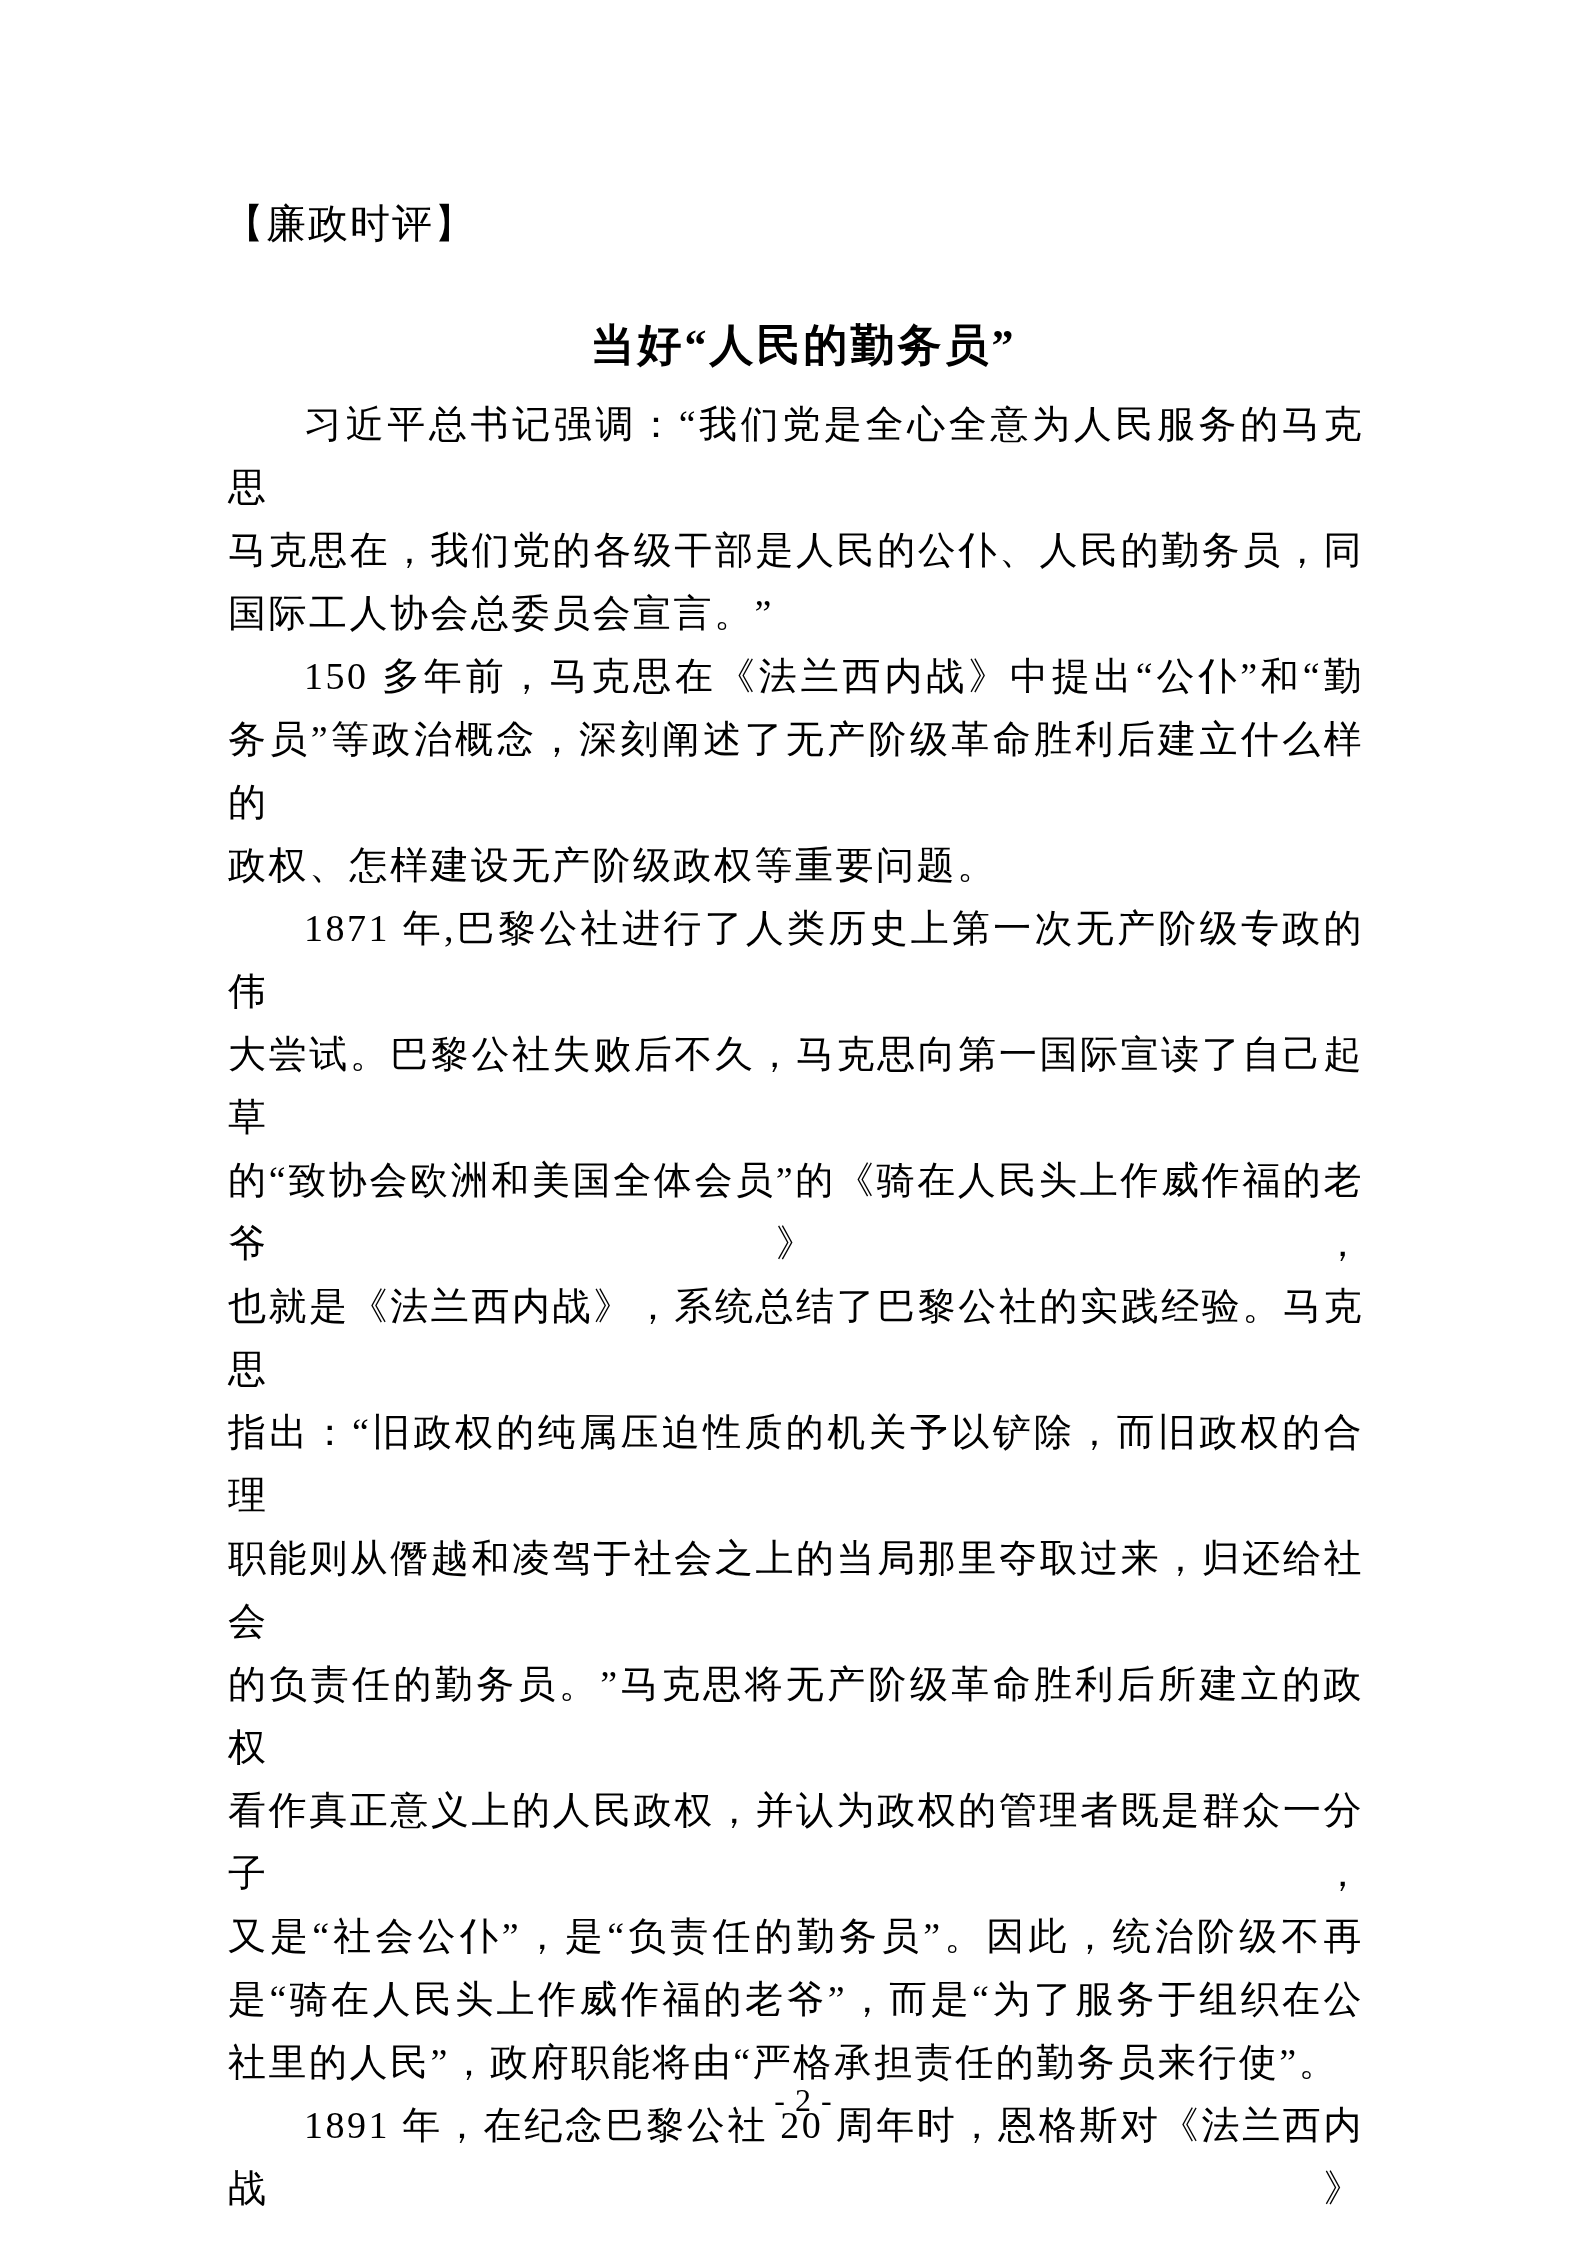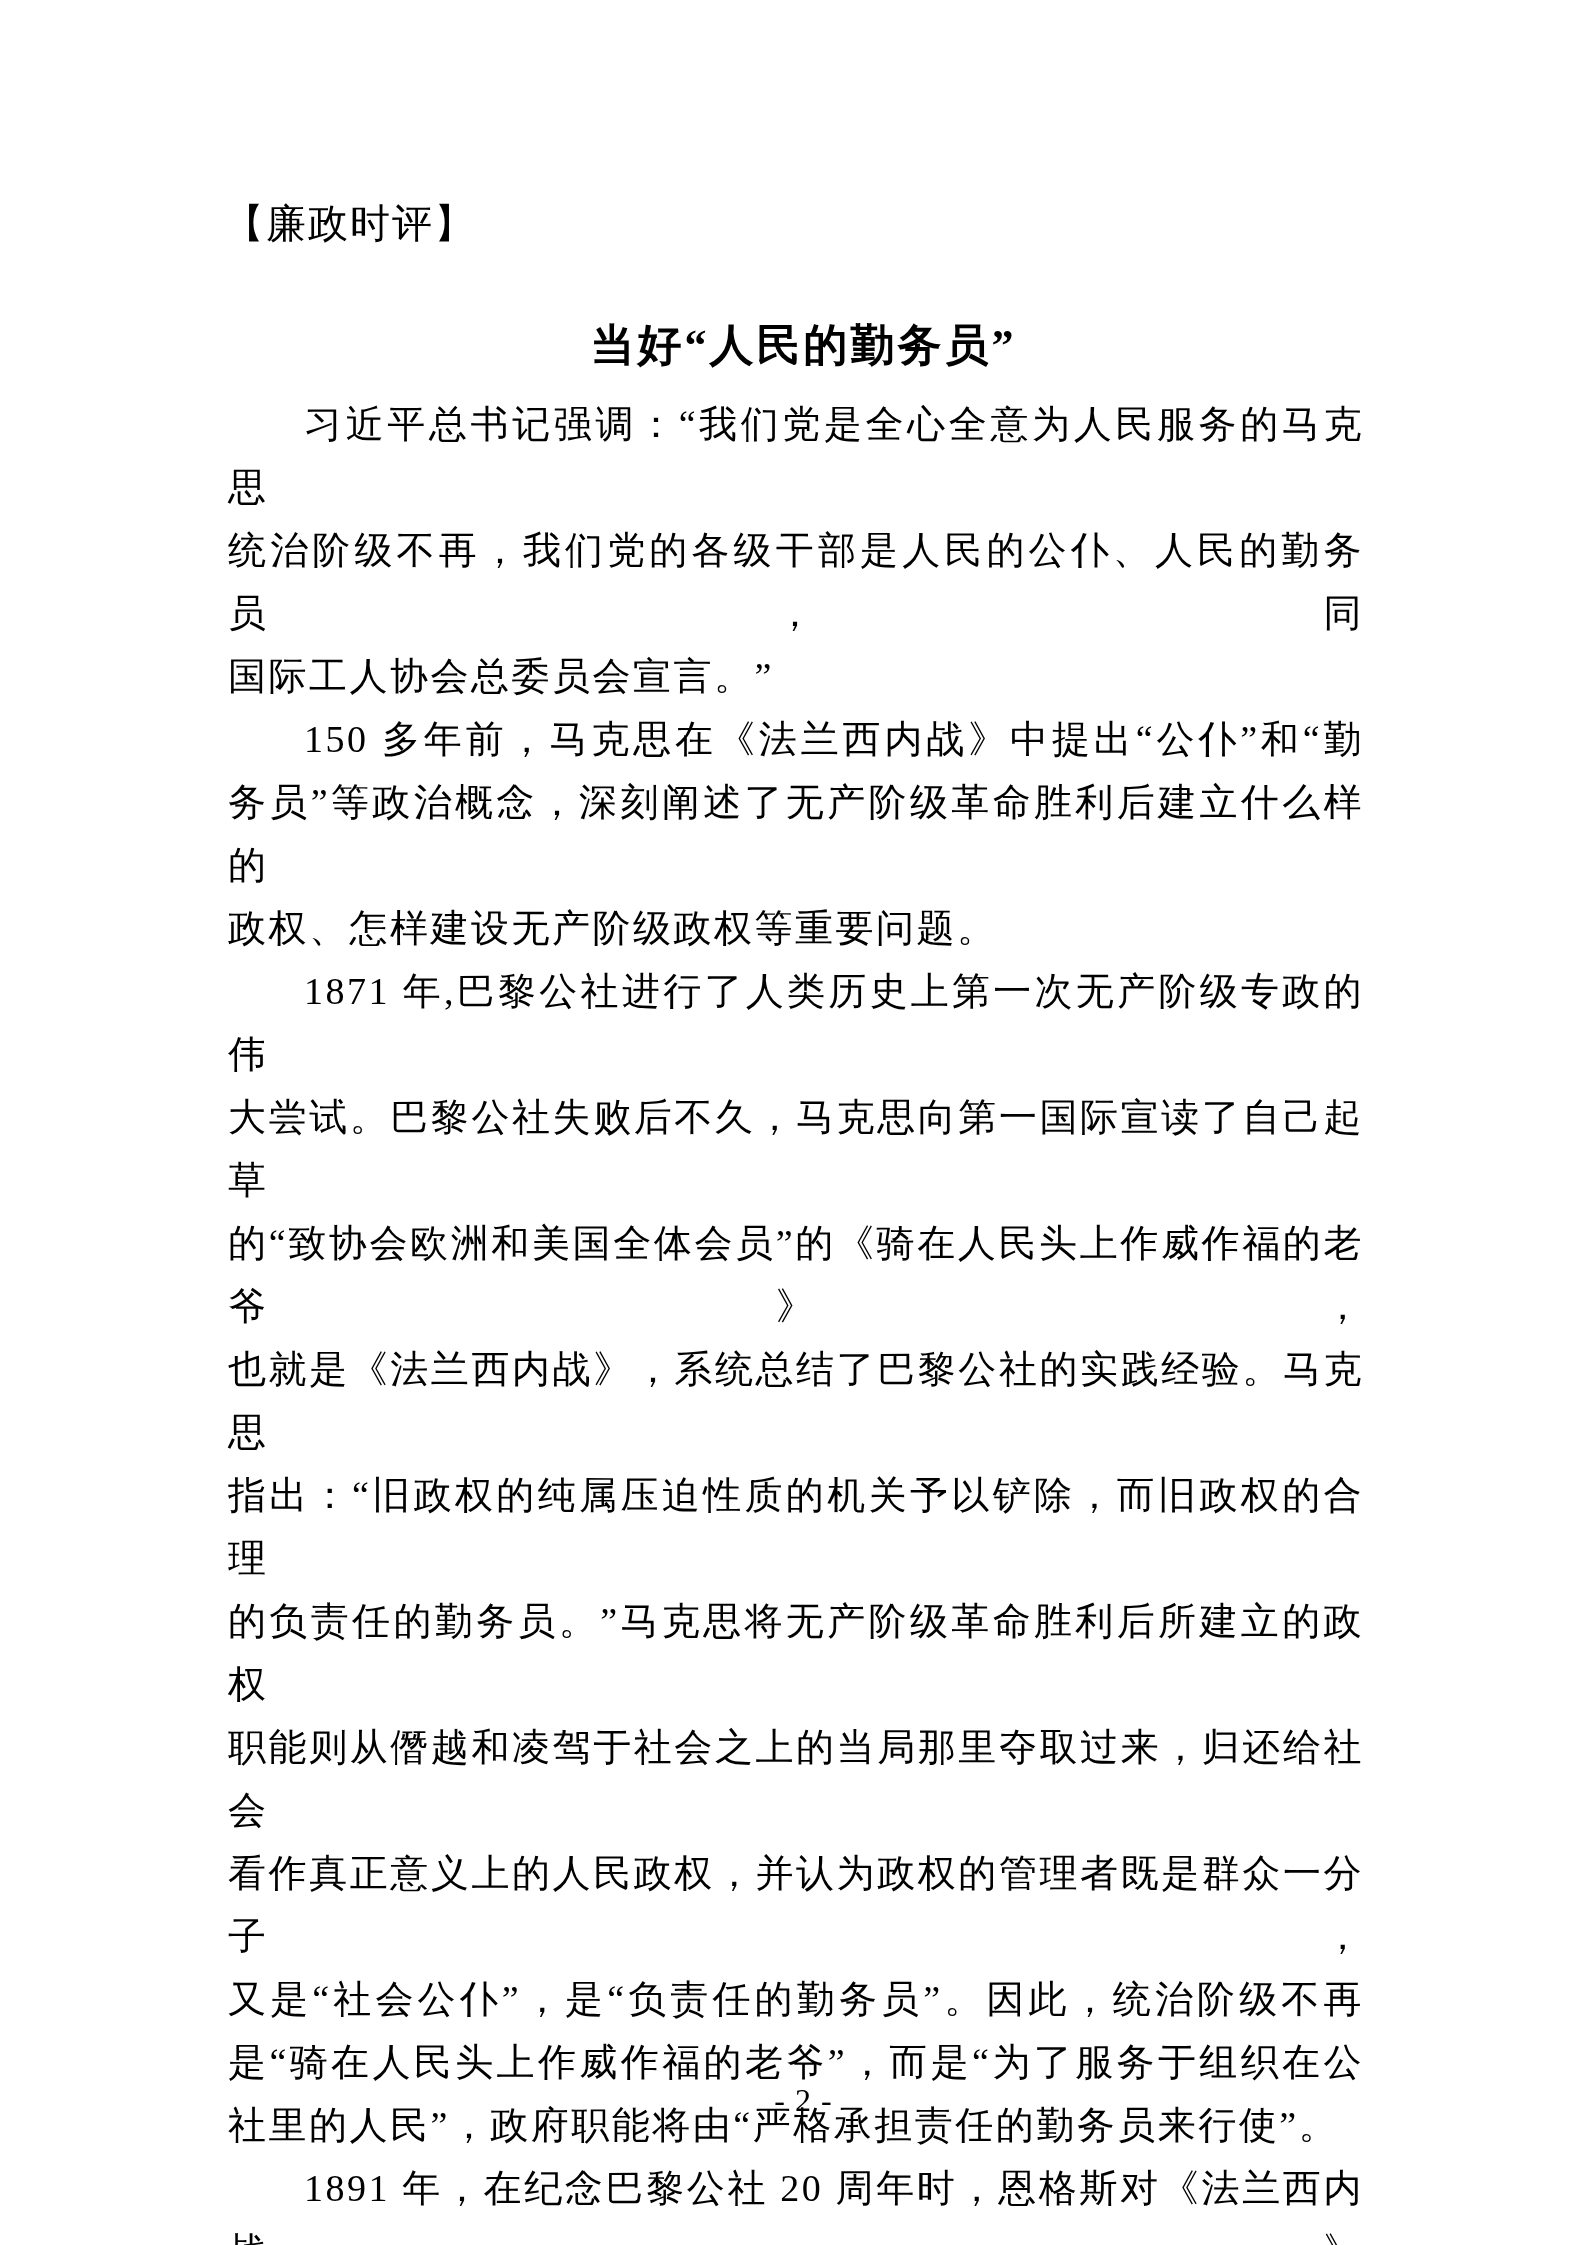--- a/index.html
+++ b/index.html
@@ -67,36 +67,36 @@
 <body>
 
 <div class="page">
   <div class="tag">【廉政时评】</div>
 
   <h1 class="title">当好“人民的勤务员”</h1>
 
   <div class="body-block">
       <div class="para">
         <div class="line j first">习近平总书记强调：“我们党是全心全意为人民服务的马克思</div>
-        <div class="line j">统治阶级不再，我们党的各级干部是人民的公仆、人民的勤务员，同</div>
+        <div class="line j">马克思在，我们党的各级干部是人民的公仆、人民的勤务员，同</div>
         <div class="line">国际工人协会总委员会宣言。”</div>
       </div>
       <div class="para">
         <div class="line j first">150 多年前，马克思在《法兰西内战》中提出“公仆”和“勤</div>
         <div class="line j">务员”等政治概念，深刻阐述了无产阶级革命胜利后建立什么样的</div>
         <div class="line">政权、怎样建设无产阶级政权等重要问题。</div>
       </div>
       <div class="para">
         <div class="line j first">1871 年,巴黎公社进行了人类历史上第一次无产阶级专政的伟</div>
         <div class="line j">大尝试。巴黎公社失败后不久，马克思向第一国际宣读了自己起草</div>
         <div class="line j">的“致协会欧洲和美国全体会员”的《骑在人民头上作威作福的老爷》，</div>
         <div class="line j">也就是《法兰西内战》，系统总结了巴黎公社的实践经验。马克思</div>
         <div class="line j">指出：“旧政权的纯属压迫性质的机关予以铲除，而旧政权的合理</div>
+        <div class="line j">职能则从僭越和凌驾于社会之上的当局那里夺取过来，归还给社会</div>
         <div class="line j">的负责任的勤务员。”马克思将无产阶级革命胜利后所建立的政权</div>
-        <div class="line j">职能则从僭越和凌驾于社会之上的当局那里夺取过来，归还给社会</div>
         <div class="line j">看作真正意义上的人民政权，并认为政权的管理者既是群众一分子，</div>
         <div class="line j">又是“社会公仆”，是“负责任的勤务员”。因此，统治阶级不再</div>
         <div class="line j">是“骑在人民头上作威作福的老爷”，而是“为了服务于组织在公</div>
         <div class="line">社里的人民”，政府职能将由“严格承担责任的勤务员来行使”。</div>
       </div>
       <div class="para">
         <div class="line j first">1891 年，在纪念巴黎公社 20 周年时，恩格斯对《法兰西内战》</div>
       </div>
     </div>
 

